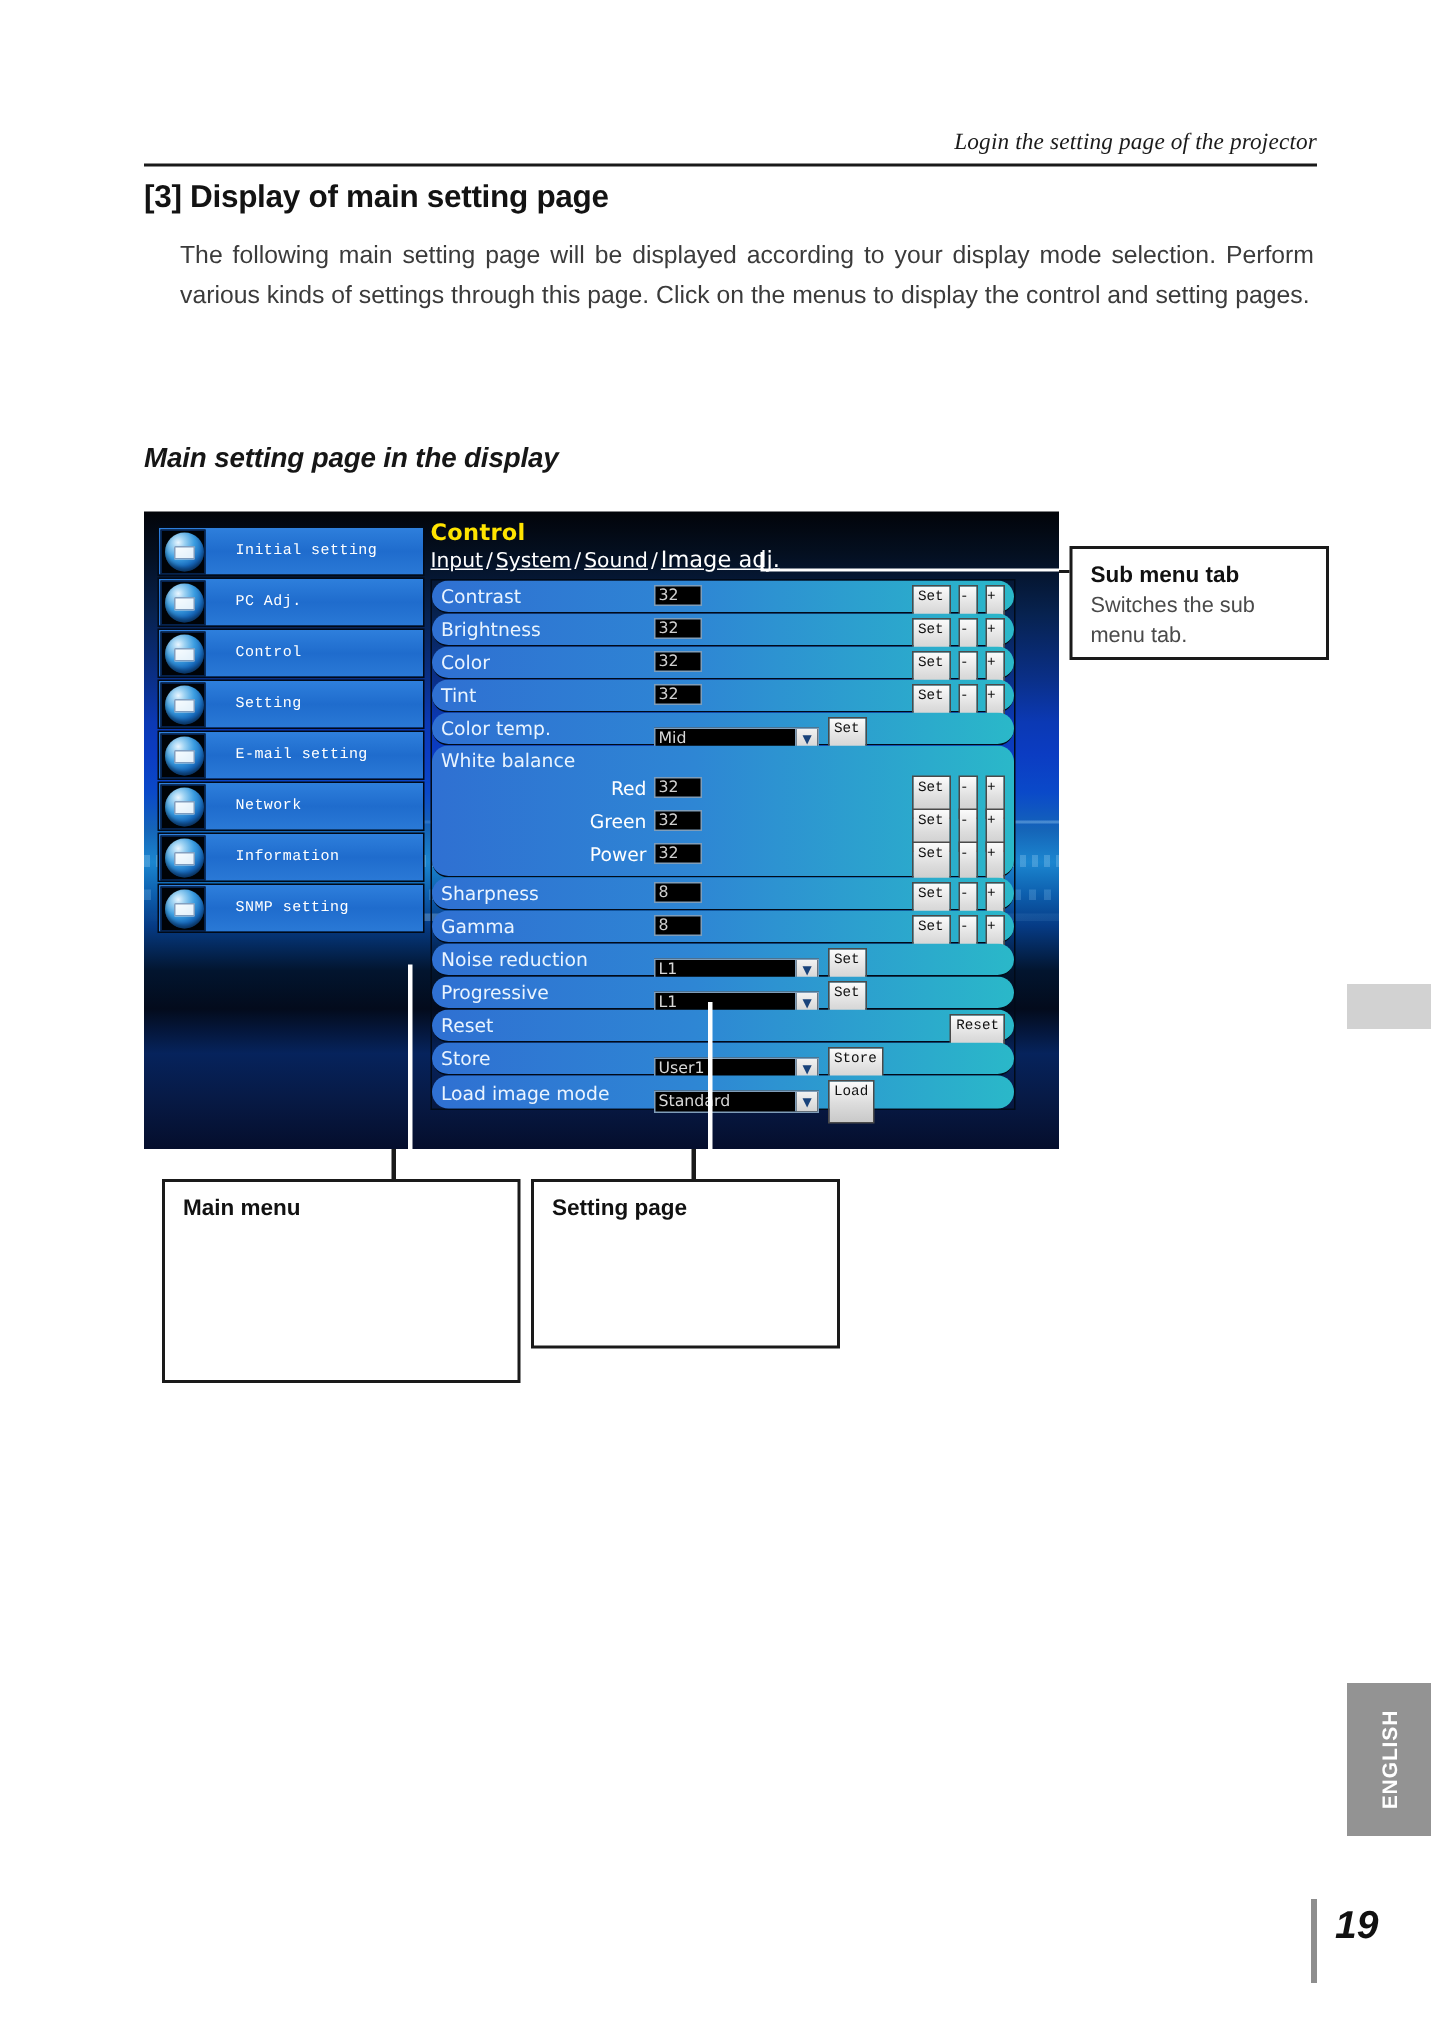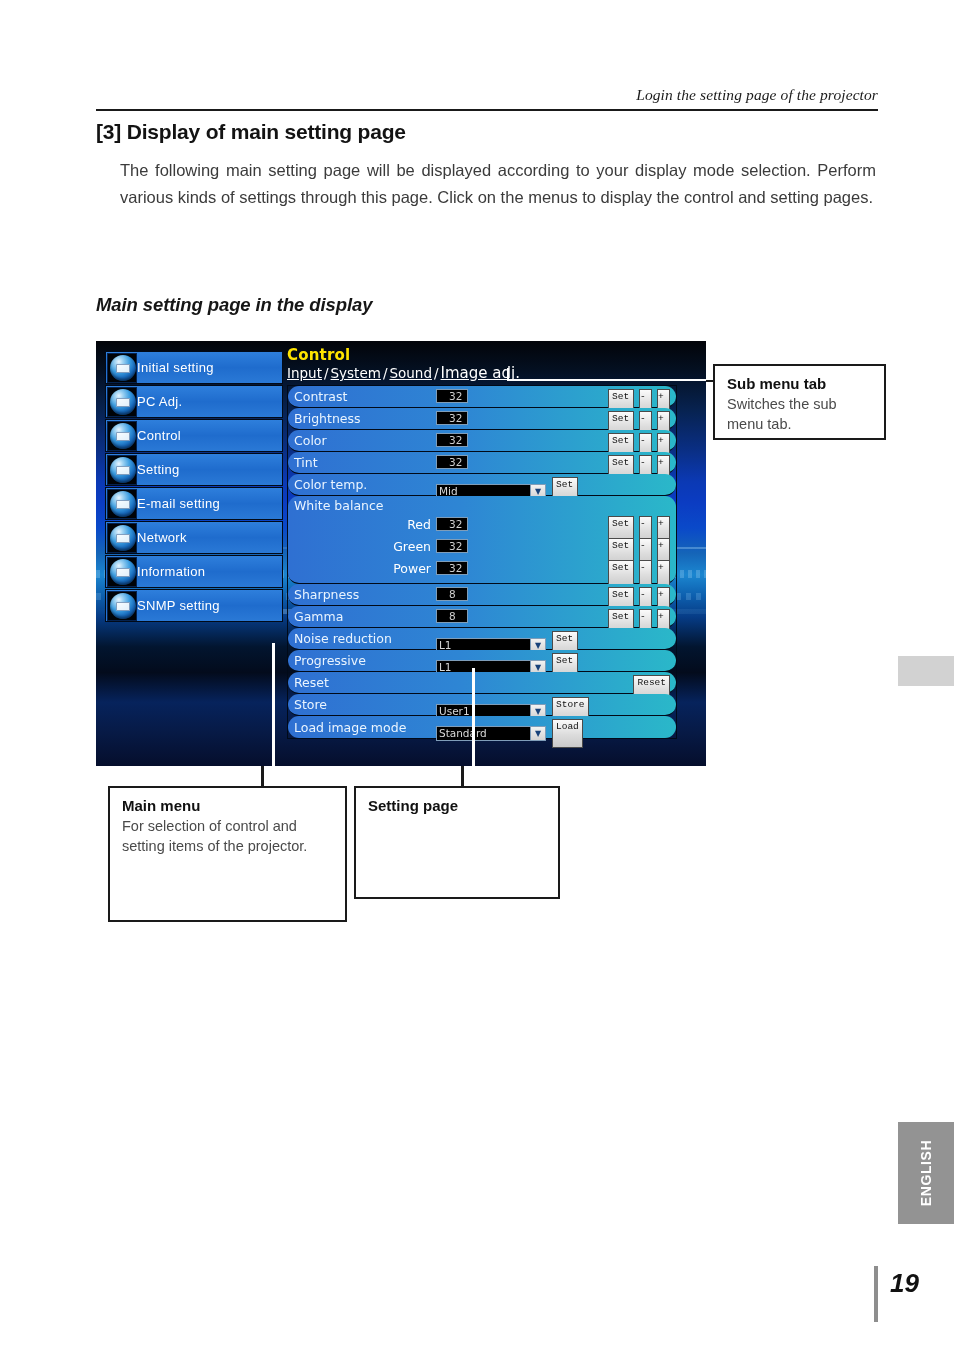--- a/index.html
+++ b/index.html
@@ -154,24 +154,24 @@
     background: #000307;
     border: 1px solid #05224e;
     box-sizing: border-box;
     display: flex;
     align-items: center;
     justify-content: center;
     flex: 0 0 auto;
     margin-left: 1px;
   }
   .menu-label {
-    margin-left: 0;
-    font-size: 13px;
+    margin-left: 20px;
+    font-size: 10px;
     color: #ffffff;
-    font-family: Liberation Sans, sans-serif;
+    font-family: Liberation Mono, monospace;
     letter-spacing: 0.3px;
     white-space: nowrap;
   }
 
   
   .panel {
     position: absolute;
     left: 191px;
     top: 5px;
     width: 390px;
@@ -249,21 +249,21 @@
   .val-box {
     width: 32px;
     height: 14px;
     background: #000000;
     border: 1px solid #7f9db9;
     box-sizing: border-box;
     color: #cfcfcf;
     font-size: 10.5px;
     font-family: "DejaVu Sans", sans-serif;
     line-height: 12px;
-    padding-left: 12px;
+    padding-left: 2px;
     overflow: hidden;
   }
   .select-box {
     width: 110px;
     height: 15px;
     background: #000000;
     border: 1px solid #7f9db9;
     box-sizing: border-box;
     color: #d8d8d8;
     font-size: 10.5px;
@@ -645,21 +645,20 @@
 
 <div class="leader" id="leader-submenu-h"></div>
 <div class="callout" id="callout-submenu">
   <div class="callout-title">Sub menu tab</div>
   <div class="callout-body">Switches the sub menu tab.</div>
 </div>
 
 <div class="leader" id="leader-main-v"></div>
 <div class="callout" id="callout-mainmenu">
   <div class="callout-title">Main menu</div>
-  <div class="callout-body">For selection of  control and setting items of the projector.</div>
 </div>
 
 <div class="leader" id="leader-setting-v"></div>
 <div class="callout" id="callout-settingpage">
   <div class="callout-title">Setting page</div>
 </div>
 
 <div class="edge-tab"></div>
 <div class="lang-tab">
     <span>ENGLISH</span>

